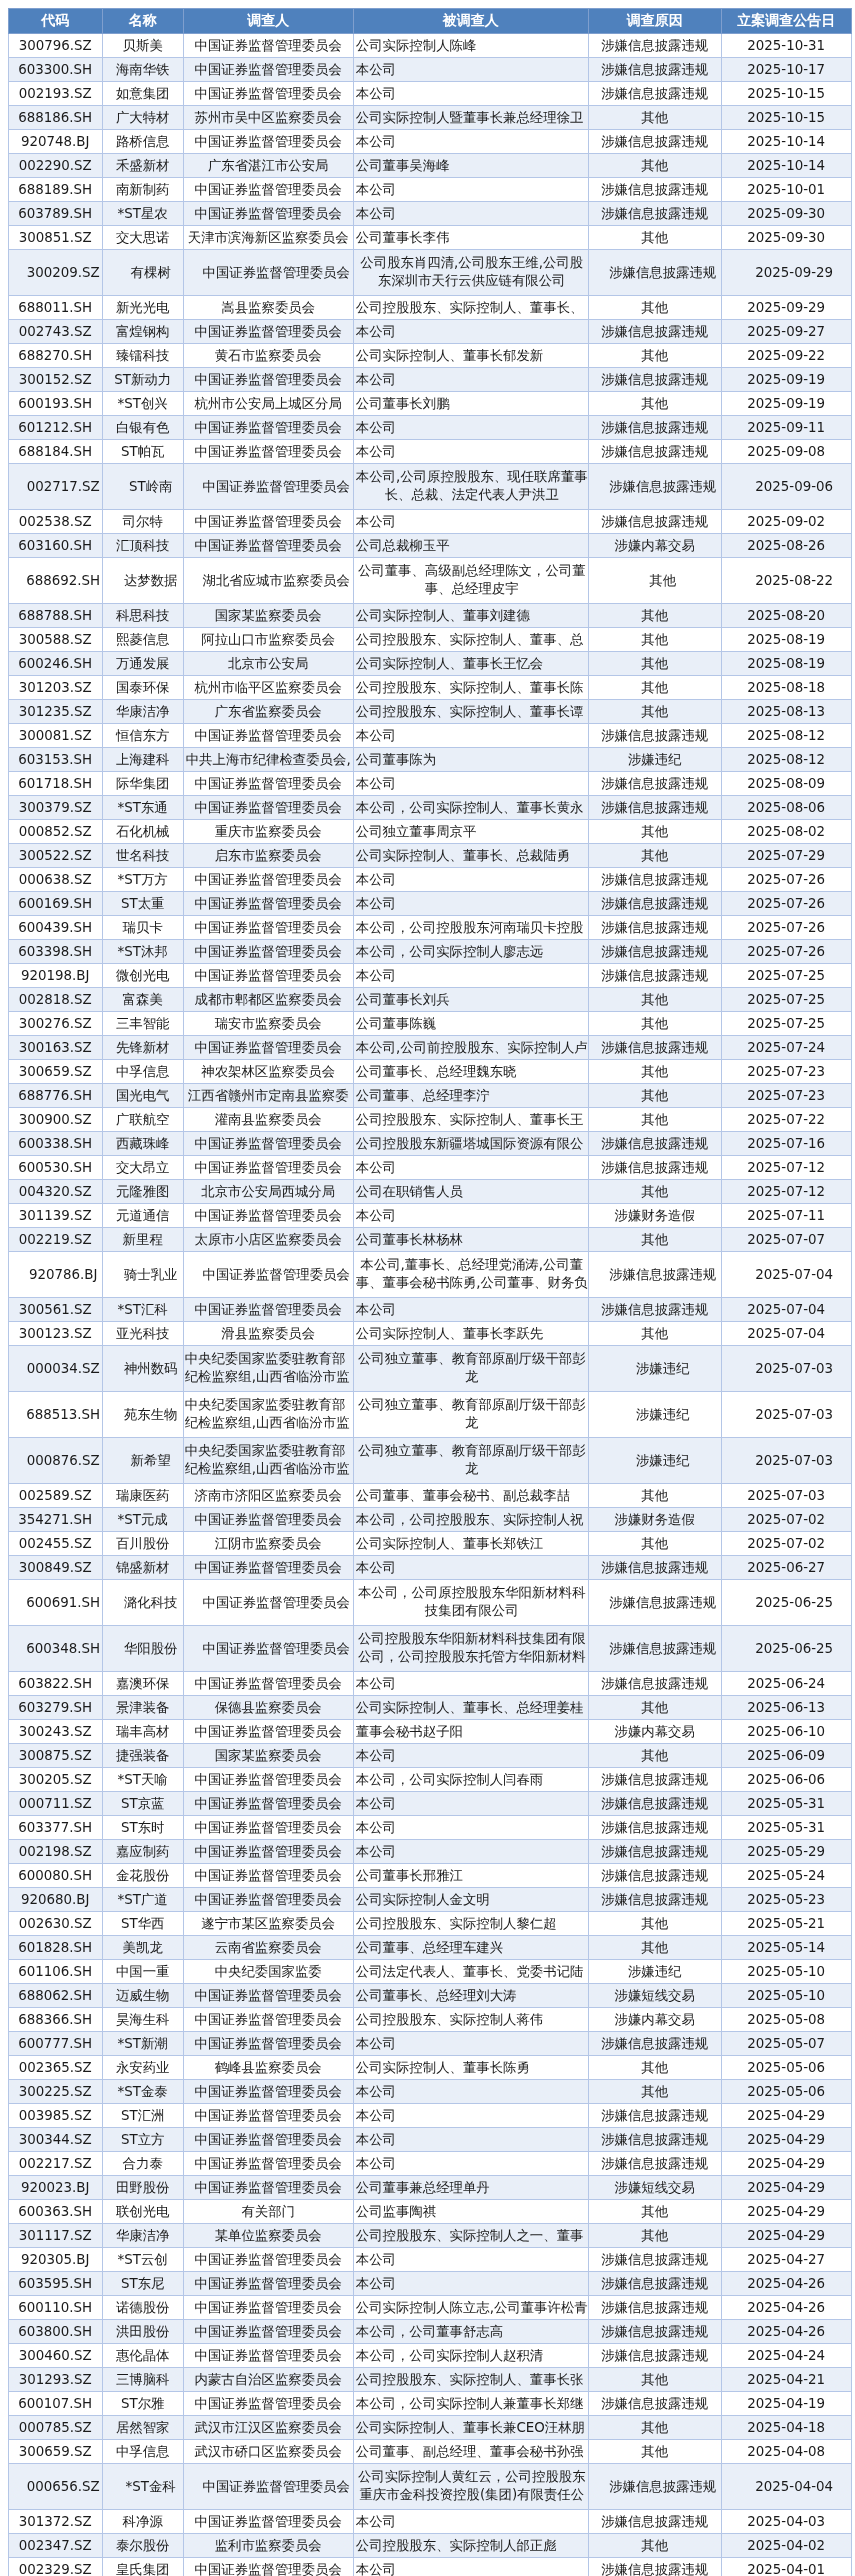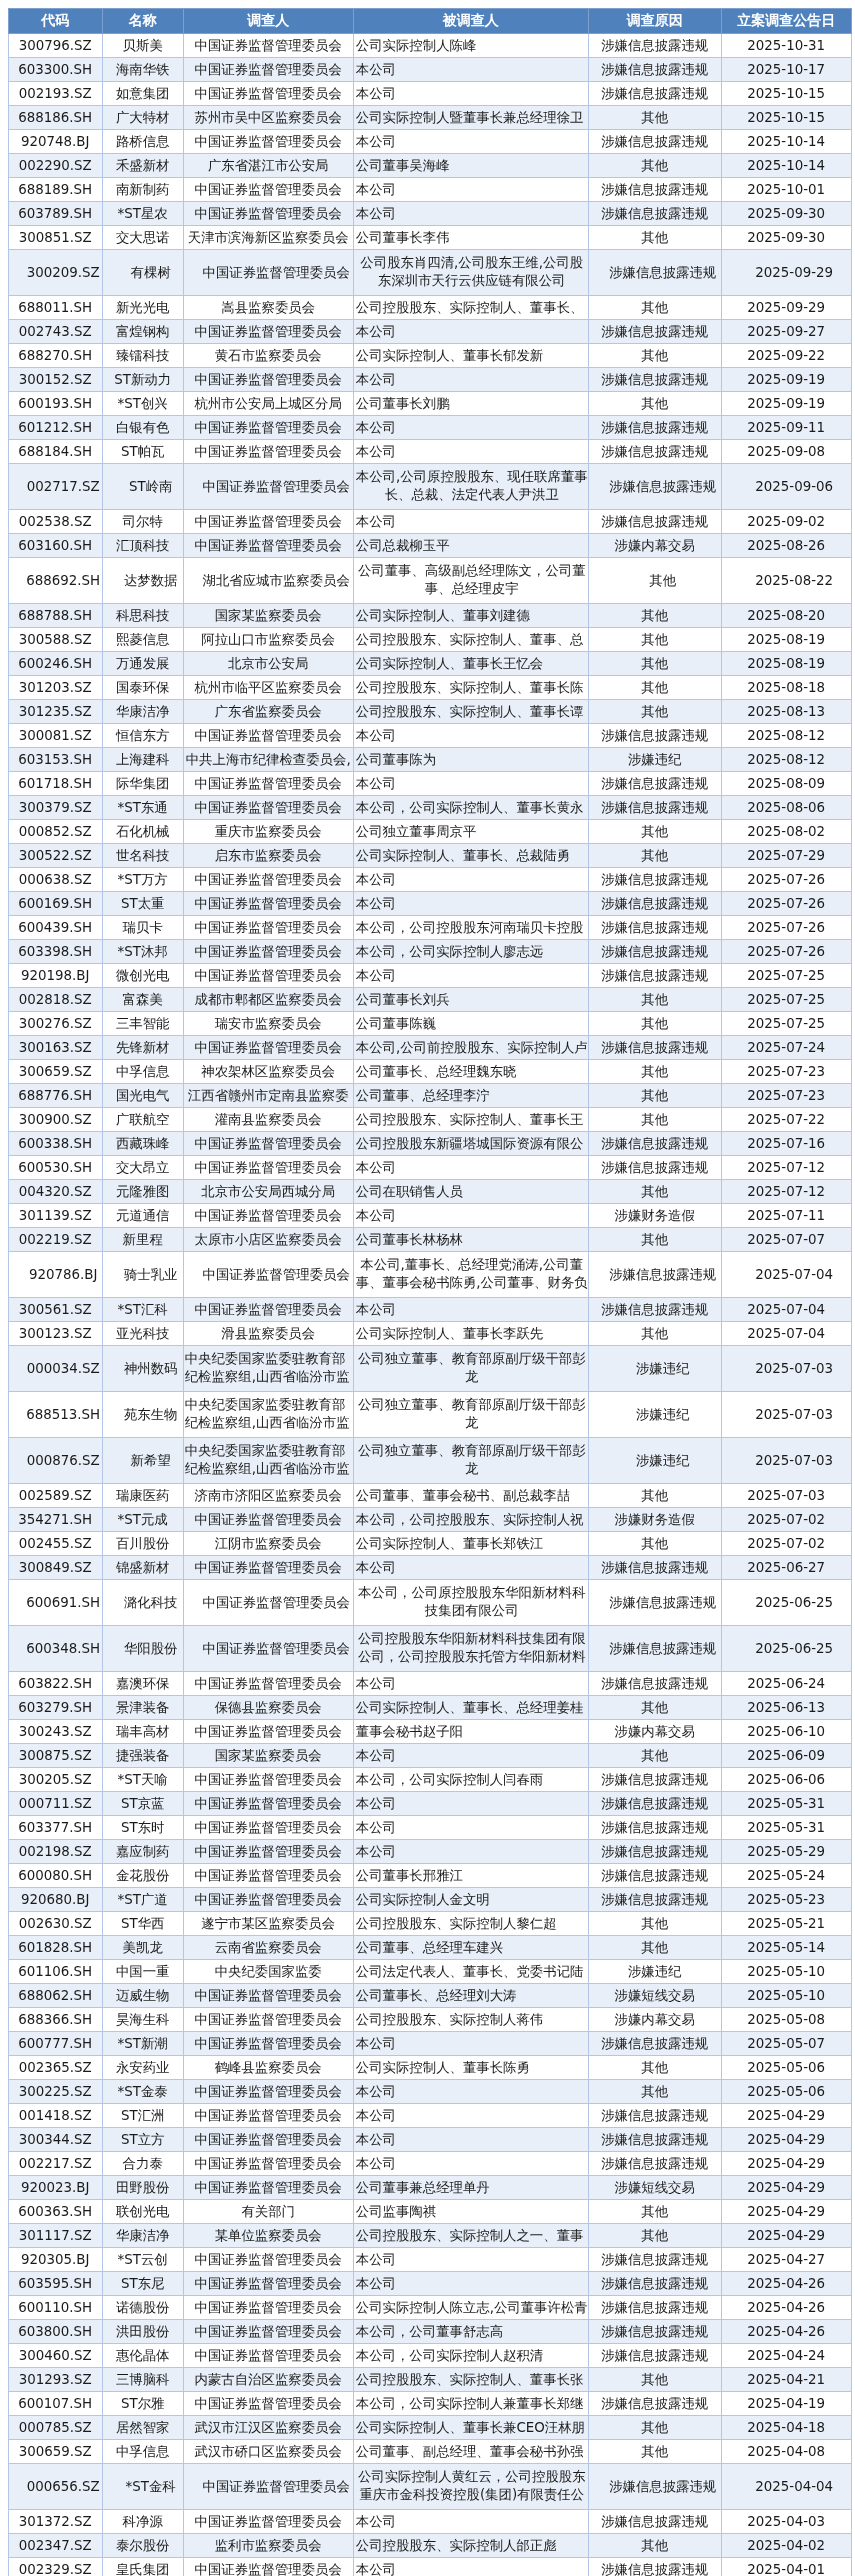--- a/index.html
+++ b/index.html
@@ -688,21 +688,21 @@
         </tr>
         <tr>
           <td class="c">300225.SZ</td>
           <td class="c">*ST金泰</td>
           <td class="c inv">中国证券监督管理委员会</td>
           <td class="l who">本公司</td>
           <td class="c">其他</td>
           <td class="c">2025-05-06</td>
         </tr>
         <tr>
-          <td class="c">001418.SZ</td>
+          <td class="c">003985.SZ</td>
           <td class="c">ST汇洲</td>
           <td class="c inv">中国证券监督管理委员会</td>
           <td class="l who">本公司</td>
           <td class="c">涉嫌信息披露违规</td>
           <td class="c">2025-04-29</td>
         </tr>
         <tr>
           <td class="c">300344.SZ</td>
           <td class="c">ST立方</td>
           <td class="c inv">中国证券监督管理委员会</td>

